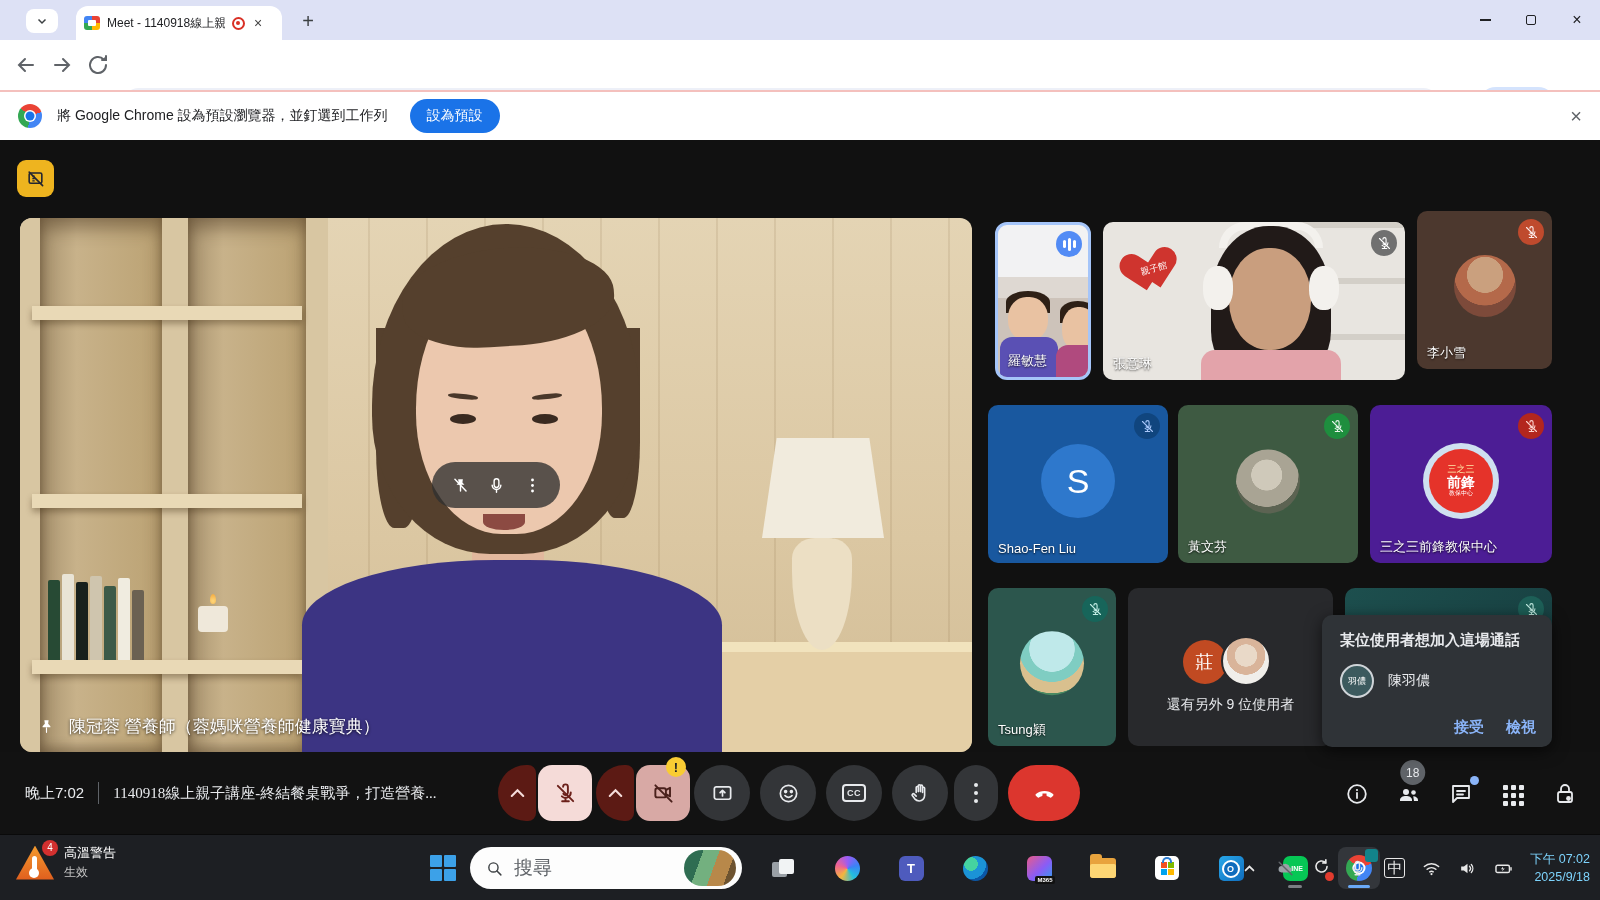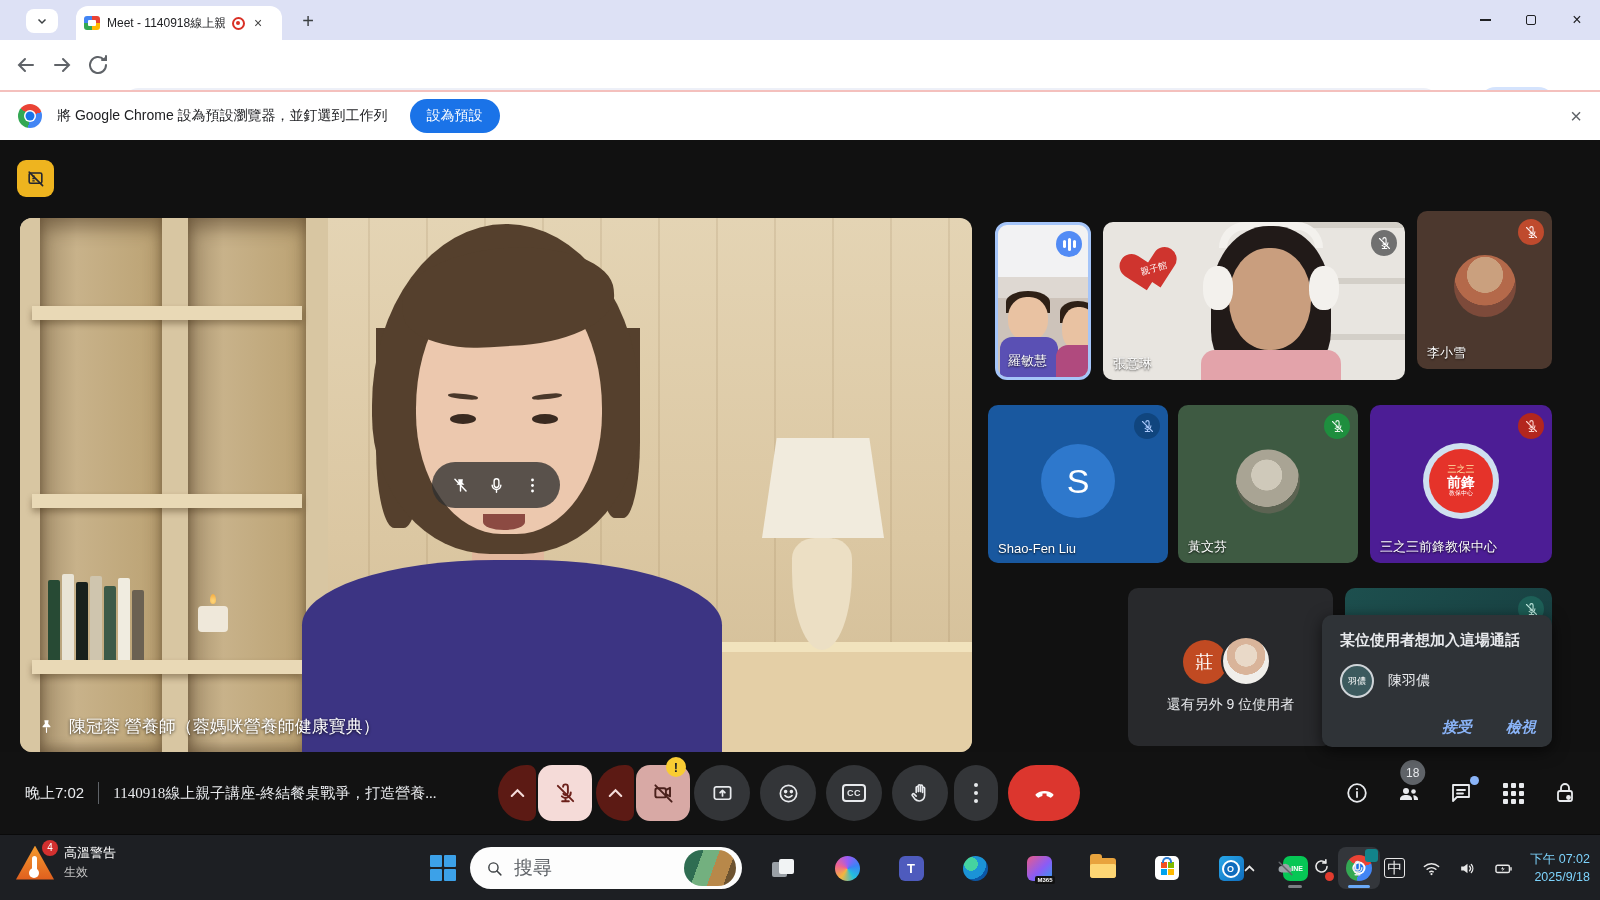--- a/index.html
+++ b/index.html
@@ -160,42 +160,42 @@
   .t9 { left:1345px; top:448px; width:207px; height:158px; background:linear-gradient(135deg,#1d4f4e,#163a3c); }
 
   
   .join-pop { position:absolute; left:1322px; top:475px; width:230px; height:132px; background:#2f3337;
      border-radius:10px; box-shadow:0 4px 16px rgba(0,0,0,.6); z-index:10; padding:16px 18px 12px; }
   .join-title { color:#e8eaed; font-size:15px; font-weight:bold; white-space:nowrap; }
   .join-row { display:flex; align-items:center; gap:14px; margin-top:14px; }
   .join-avatar { width:34px; height:34px; border-radius:50%; background:#3c5a5e; border:2px solid #cfd4d8;
      color:#fff; font-size:9px; display:flex; align-items:center; justify-content:center; }
   .join-name { color:#e8eaed; font-size:14px; }
-  .join-actions { position:absolute; right:16px; bottom:10px; display:flex; gap:34px;font-style:italic; }
+  .join-actions { position:absolute; right:16px; bottom:10px; display:flex; gap:22px; }
   .join-actions span { color:#8ab4f8; font-size:15px; font-weight:bold; }
 
   
   .meet-bar { position:absolute; left:0; top:612px; width:1600px; height:82px; background:#121212; }
   .mb-left { position:absolute; left:25px; top:0; height:82px; display:flex; align-items:center; gap:14px; color:#e8eaed; }
   .mb-time { font-size:15px; }
   .mb-sep { width:1px; height:22px; background:#5f6368; }
   .mb-title { font-size:15px; max-width:370px; white-space:nowrap; overflow:hidden;font-family:Liberation Serif, serif; }
   .ctl { position:absolute; top:13px; height:56px; border-radius:28px; background:#333538; display:flex;
      align-items:center; justify-content:center; color:#e8eaed; }
   .ctl svg { width:23px; height:23px; }
   .grp-left { background:#5c1a14; width:38px; border-radius:28px 8px 8px 28px; color:#f5dcda; }
   .grp-main { width:54px; border-radius:14px; }
   .mic-main { background:#f5dbd8; color:#6b201a; }
   .cam-main { background:#d8a9a5; color:#4a211c; }
   .excl { position:absolute; width:20px; height:20px; background:#f9cc33; border-radius:50%; color:#202124;
      font-size:13px; font-weight:bold; display:flex; align-items:center; justify-content:center; z-index:6; }
   .endcall { background:#dc362e; width:72px; }
   .cc-box { border:2px solid #e8eaed; border-radius:4px; font-size:9px; font-weight:bold; padding:2px 3px; letter-spacing:.5px;}
   .mb-right { position:absolute; right:0; top:0; height:82px; display:flex; align-items:center; gap:26px; padding-right:22px; color:#e8eaed; }
-  .mb-rbtn { position:relative; width:26px; height:26px; display:flex; align-items:center; justify-content:center; }
+  .mb-rbtn { position:relative; width:26px; height:26px; display:flex; align-items:flex-end; justify-content:center; }
   .mb-rbtn svg { width:24px; height:24px; }
   .count-badge { position:absolute; top:-20px; left:50%; transform:translateX(-35%); min-width:25px; height:25px;
      background:#5f6368; border-radius:13px; color:#e8eaed; font-size:12px; display:flex; align-items:center; justify-content:center; }
   .chat-dot { position:absolute; top:-4px; right:-5px; width:9px; height:9px; background:#8ab4f8; border-radius:50%; }
   .dots3 { display:flex; flex-direction:column; gap:4px; }
   .dots3 i { width:4px; height:4px; background:#e8eaed; border-radius:50%; }
   .grid9 { display:grid; grid-template-columns:repeat(3,5px); grid-template-rows:repeat(3,5px); gap:3px; }
   .grid9 i { background:#e8eaed; border-radius:1px; }
 
   
@@ -489,20 +489,31 @@
       <div class="mic-badge" style="background:#b3261e;color:#fbd2cd;">
         <svg viewBox="0 0 24 24" fill="none" stroke="currentColor" stroke-width="1.8" stroke-linecap="round">
             <path d="M9.5 5a2.5 2.5 0 0 1 5 0v6a2.5 2.5 0 0 1-4.7 1.2"></path>
             <path d="M17.5 11a5.5 5.5 0 0 1-9.3 4M12 16.5V20M8.5 20h7"></path>
             <path d="M4 4l16 16"></path>
           </svg>
       </div>
       <span class="tile-name">三之三前鋒教保中心</span>
     </div>
 
+    <div class="tile t7">
+      <div class="t7-avatar"></div>
+      <div class="mic-badge" style="background:#17655a;color:#c2ece4;">
+        <svg viewBox="0 0 24 24" fill="none" stroke="currentColor" stroke-width="1.8" stroke-linecap="round">
+            <path d="M9.5 5a2.5 2.5 0 0 1 5 0v6a2.5 2.5 0 0 1-4.7 1.2"></path>
+            <path d="M17.5 11a5.5 5.5 0 0 1-9.3 4M12 16.5V20M8.5 20h7"></path>
+            <path d="M4 4l16 16"></path>
+          </svg>
+      </div>
+      <span class="tile-name">Tsung穎</span>
+    </div>
 
     <div class="tile t8">
       <div class="t8-avatars">
         <span class="t8-a1">莊</span>
         <span class="t8-a2"></span>
       </div>
       <div class="t8-label">還有另外 9 位使用者</div>
     </div>
 
     <div class="tile t9">

